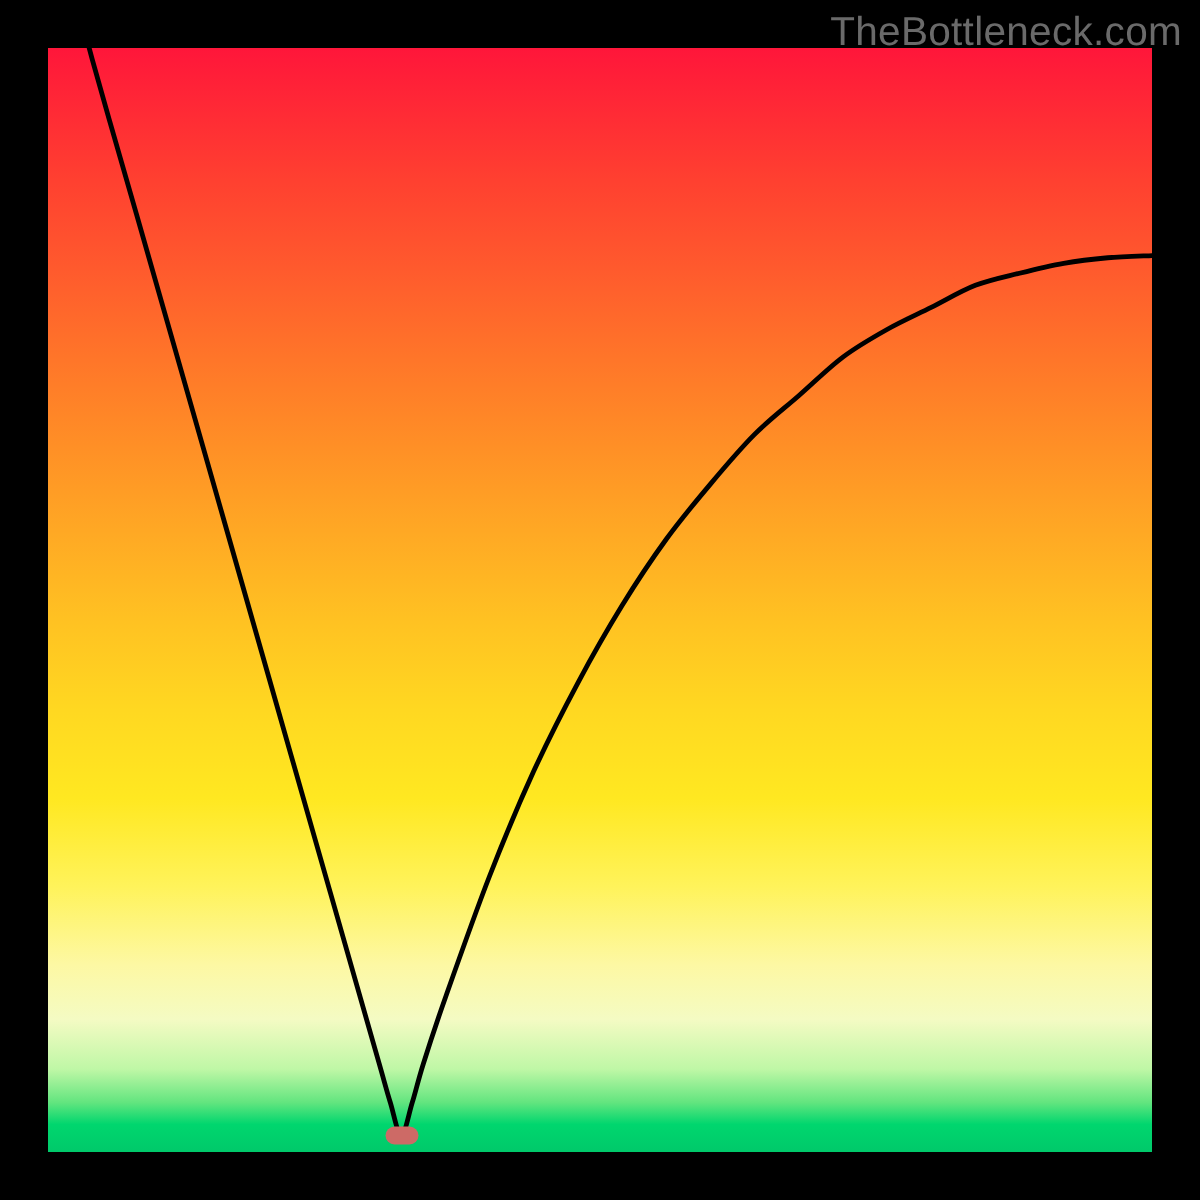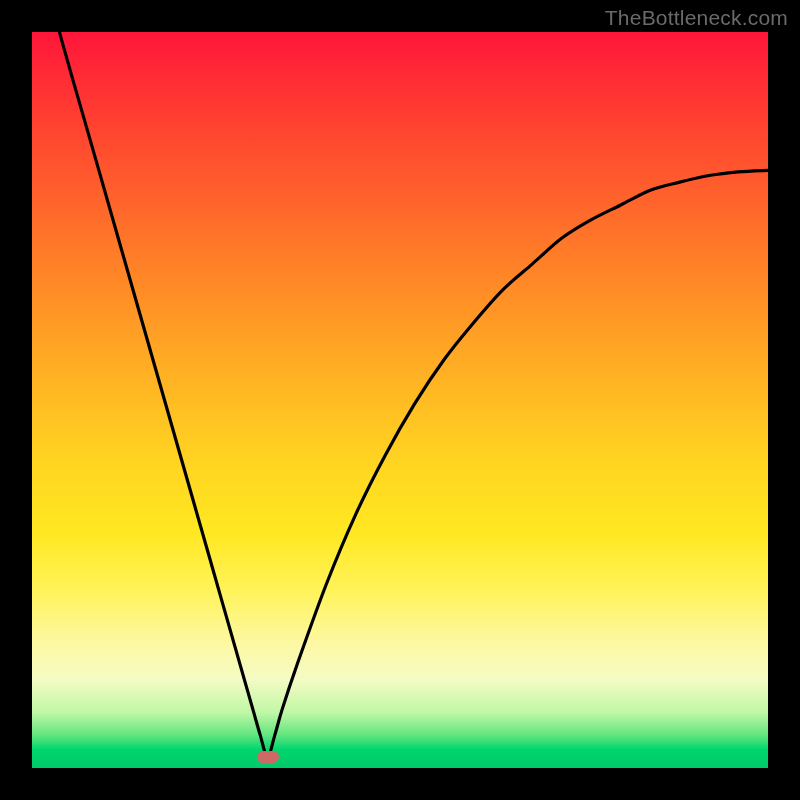--- a/index.html
+++ b/index.html
@@ -43,21 +43,21 @@
       #63e57f 95.5%,
       #00d66e 97.5%,
       #00c96a 100%
     );
   }
   .watermark {
     position: absolute;
     top: 6px;
     right: 12px;
     color: #6a6a6a;
-    font-size: 21px;
+    font-size: 27px;
     font-weight: 500;
     letter-spacing: 0.2px;
     user-select: none;
   }
   svg.curve {
     position: absolute;
     left: 0;
     top: 0;
     width: 736px;
     height: 736px;

